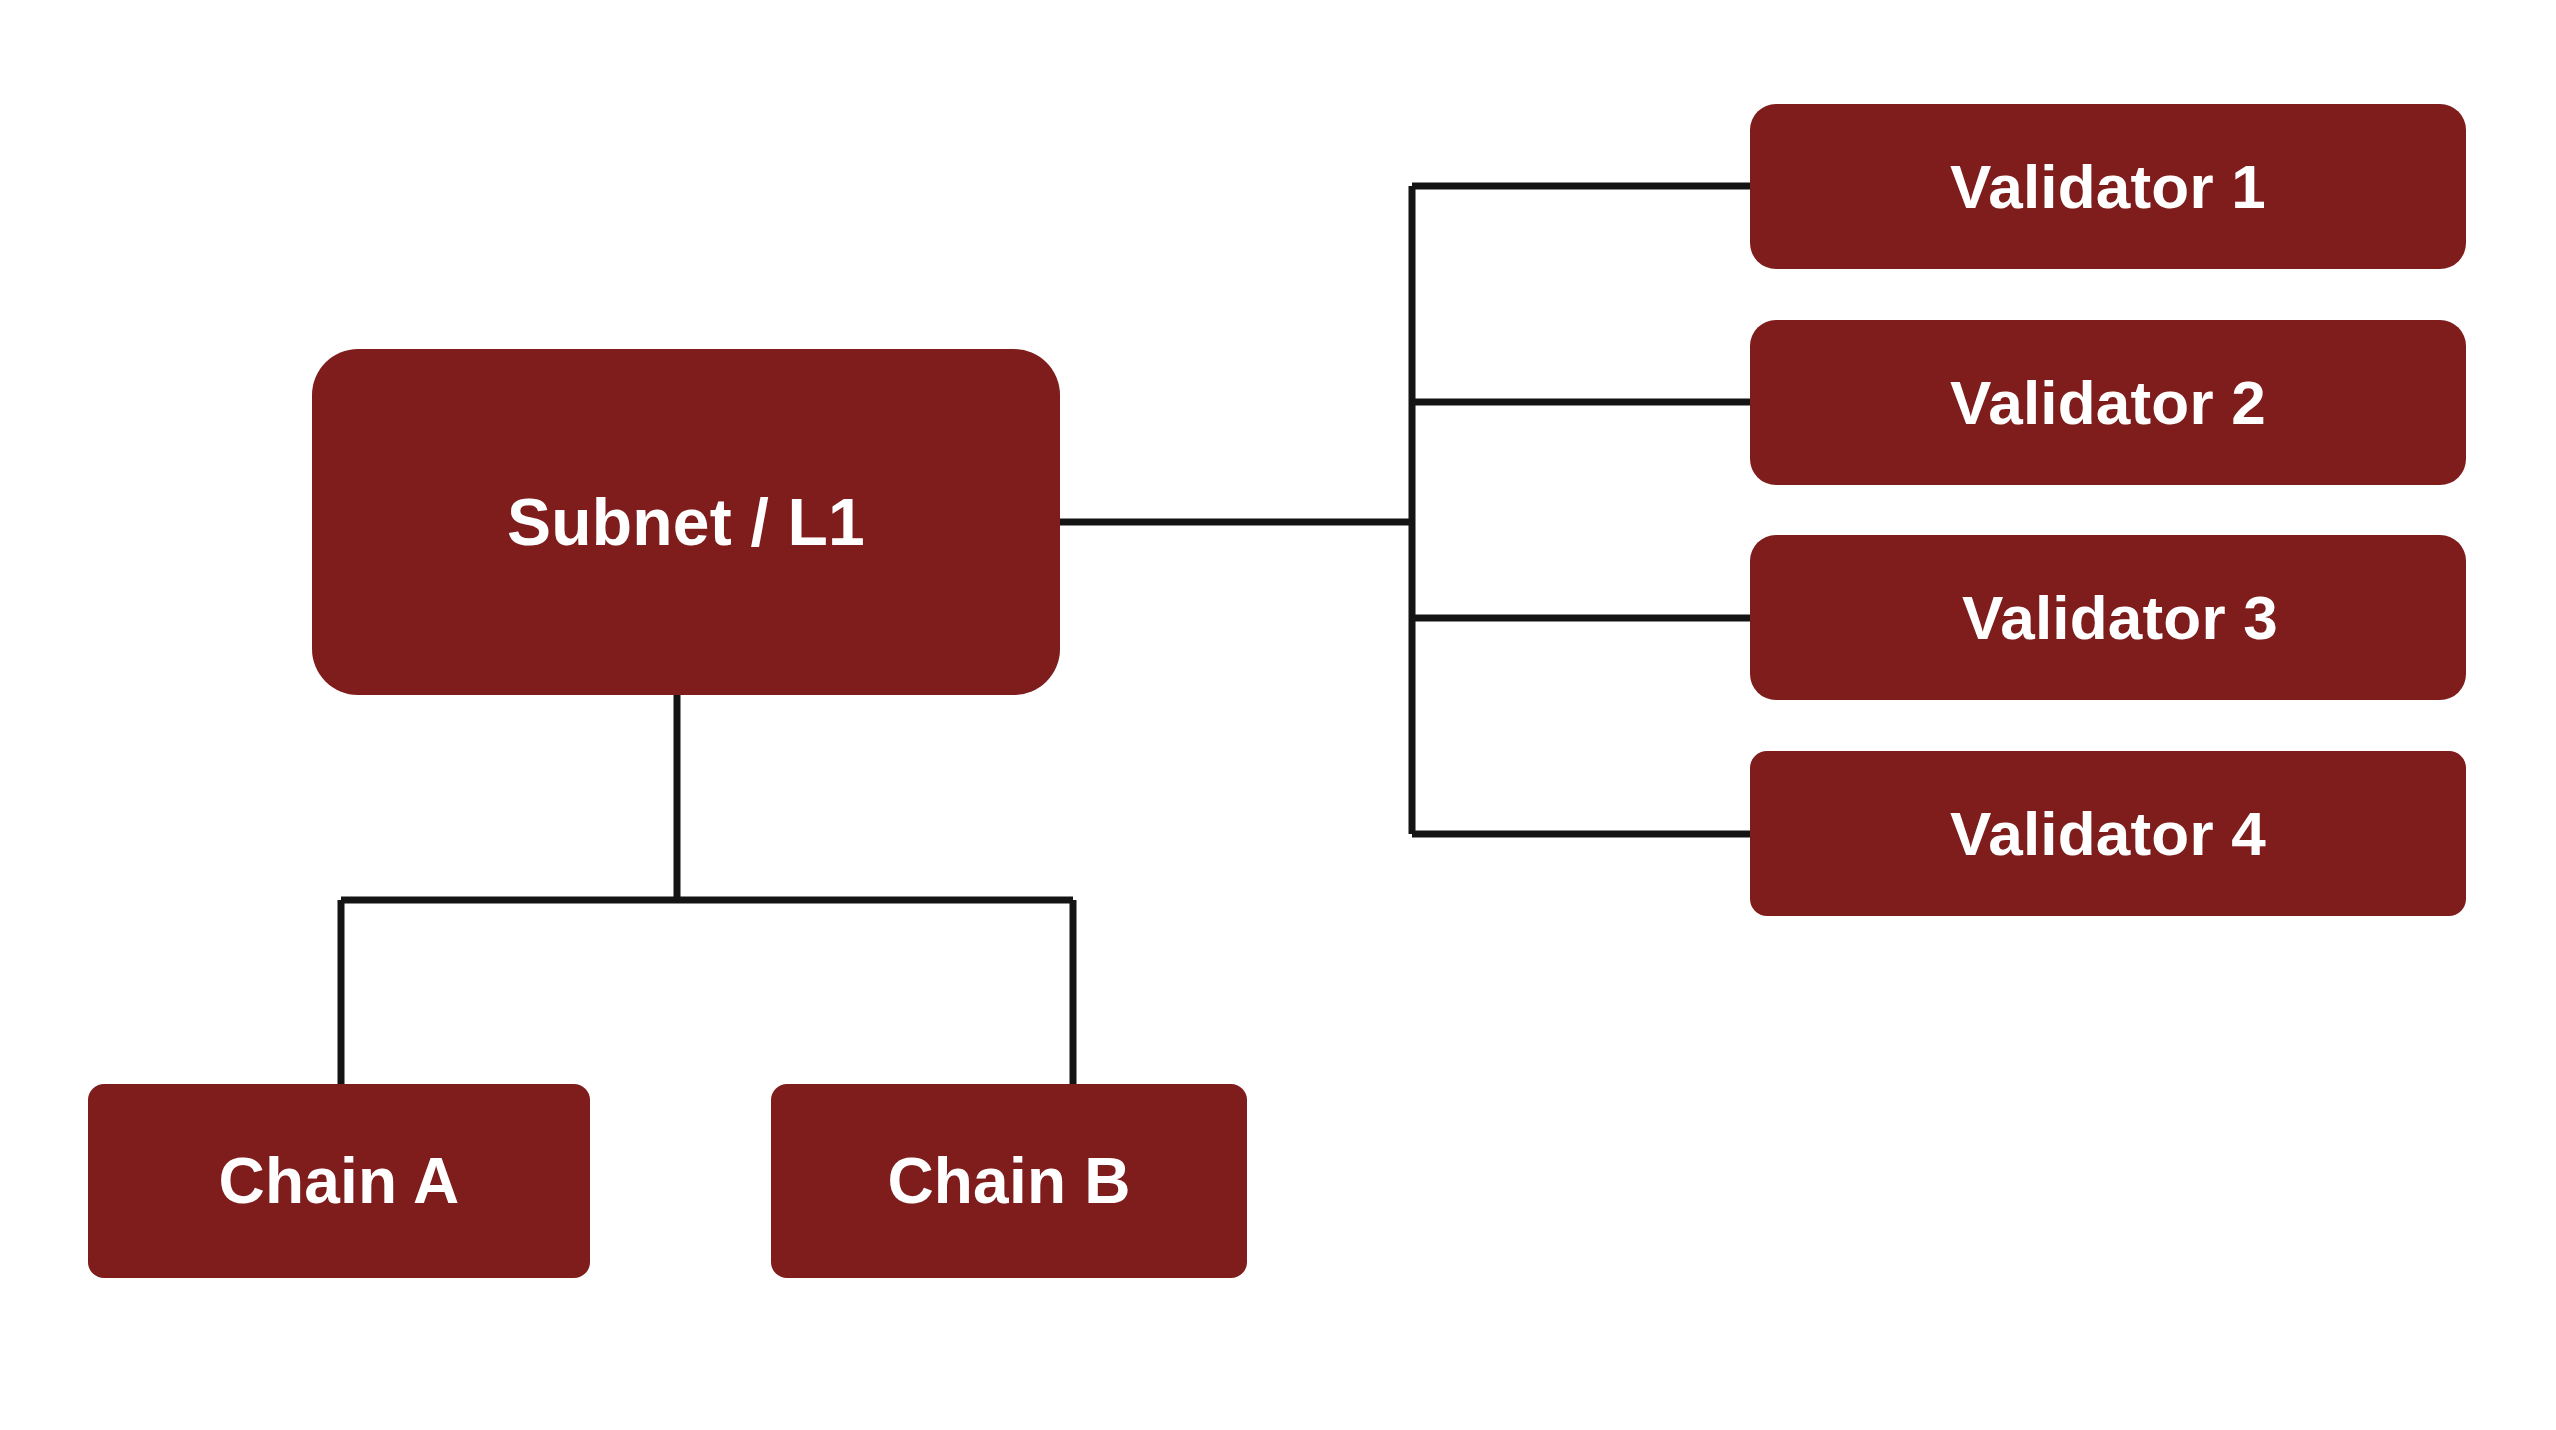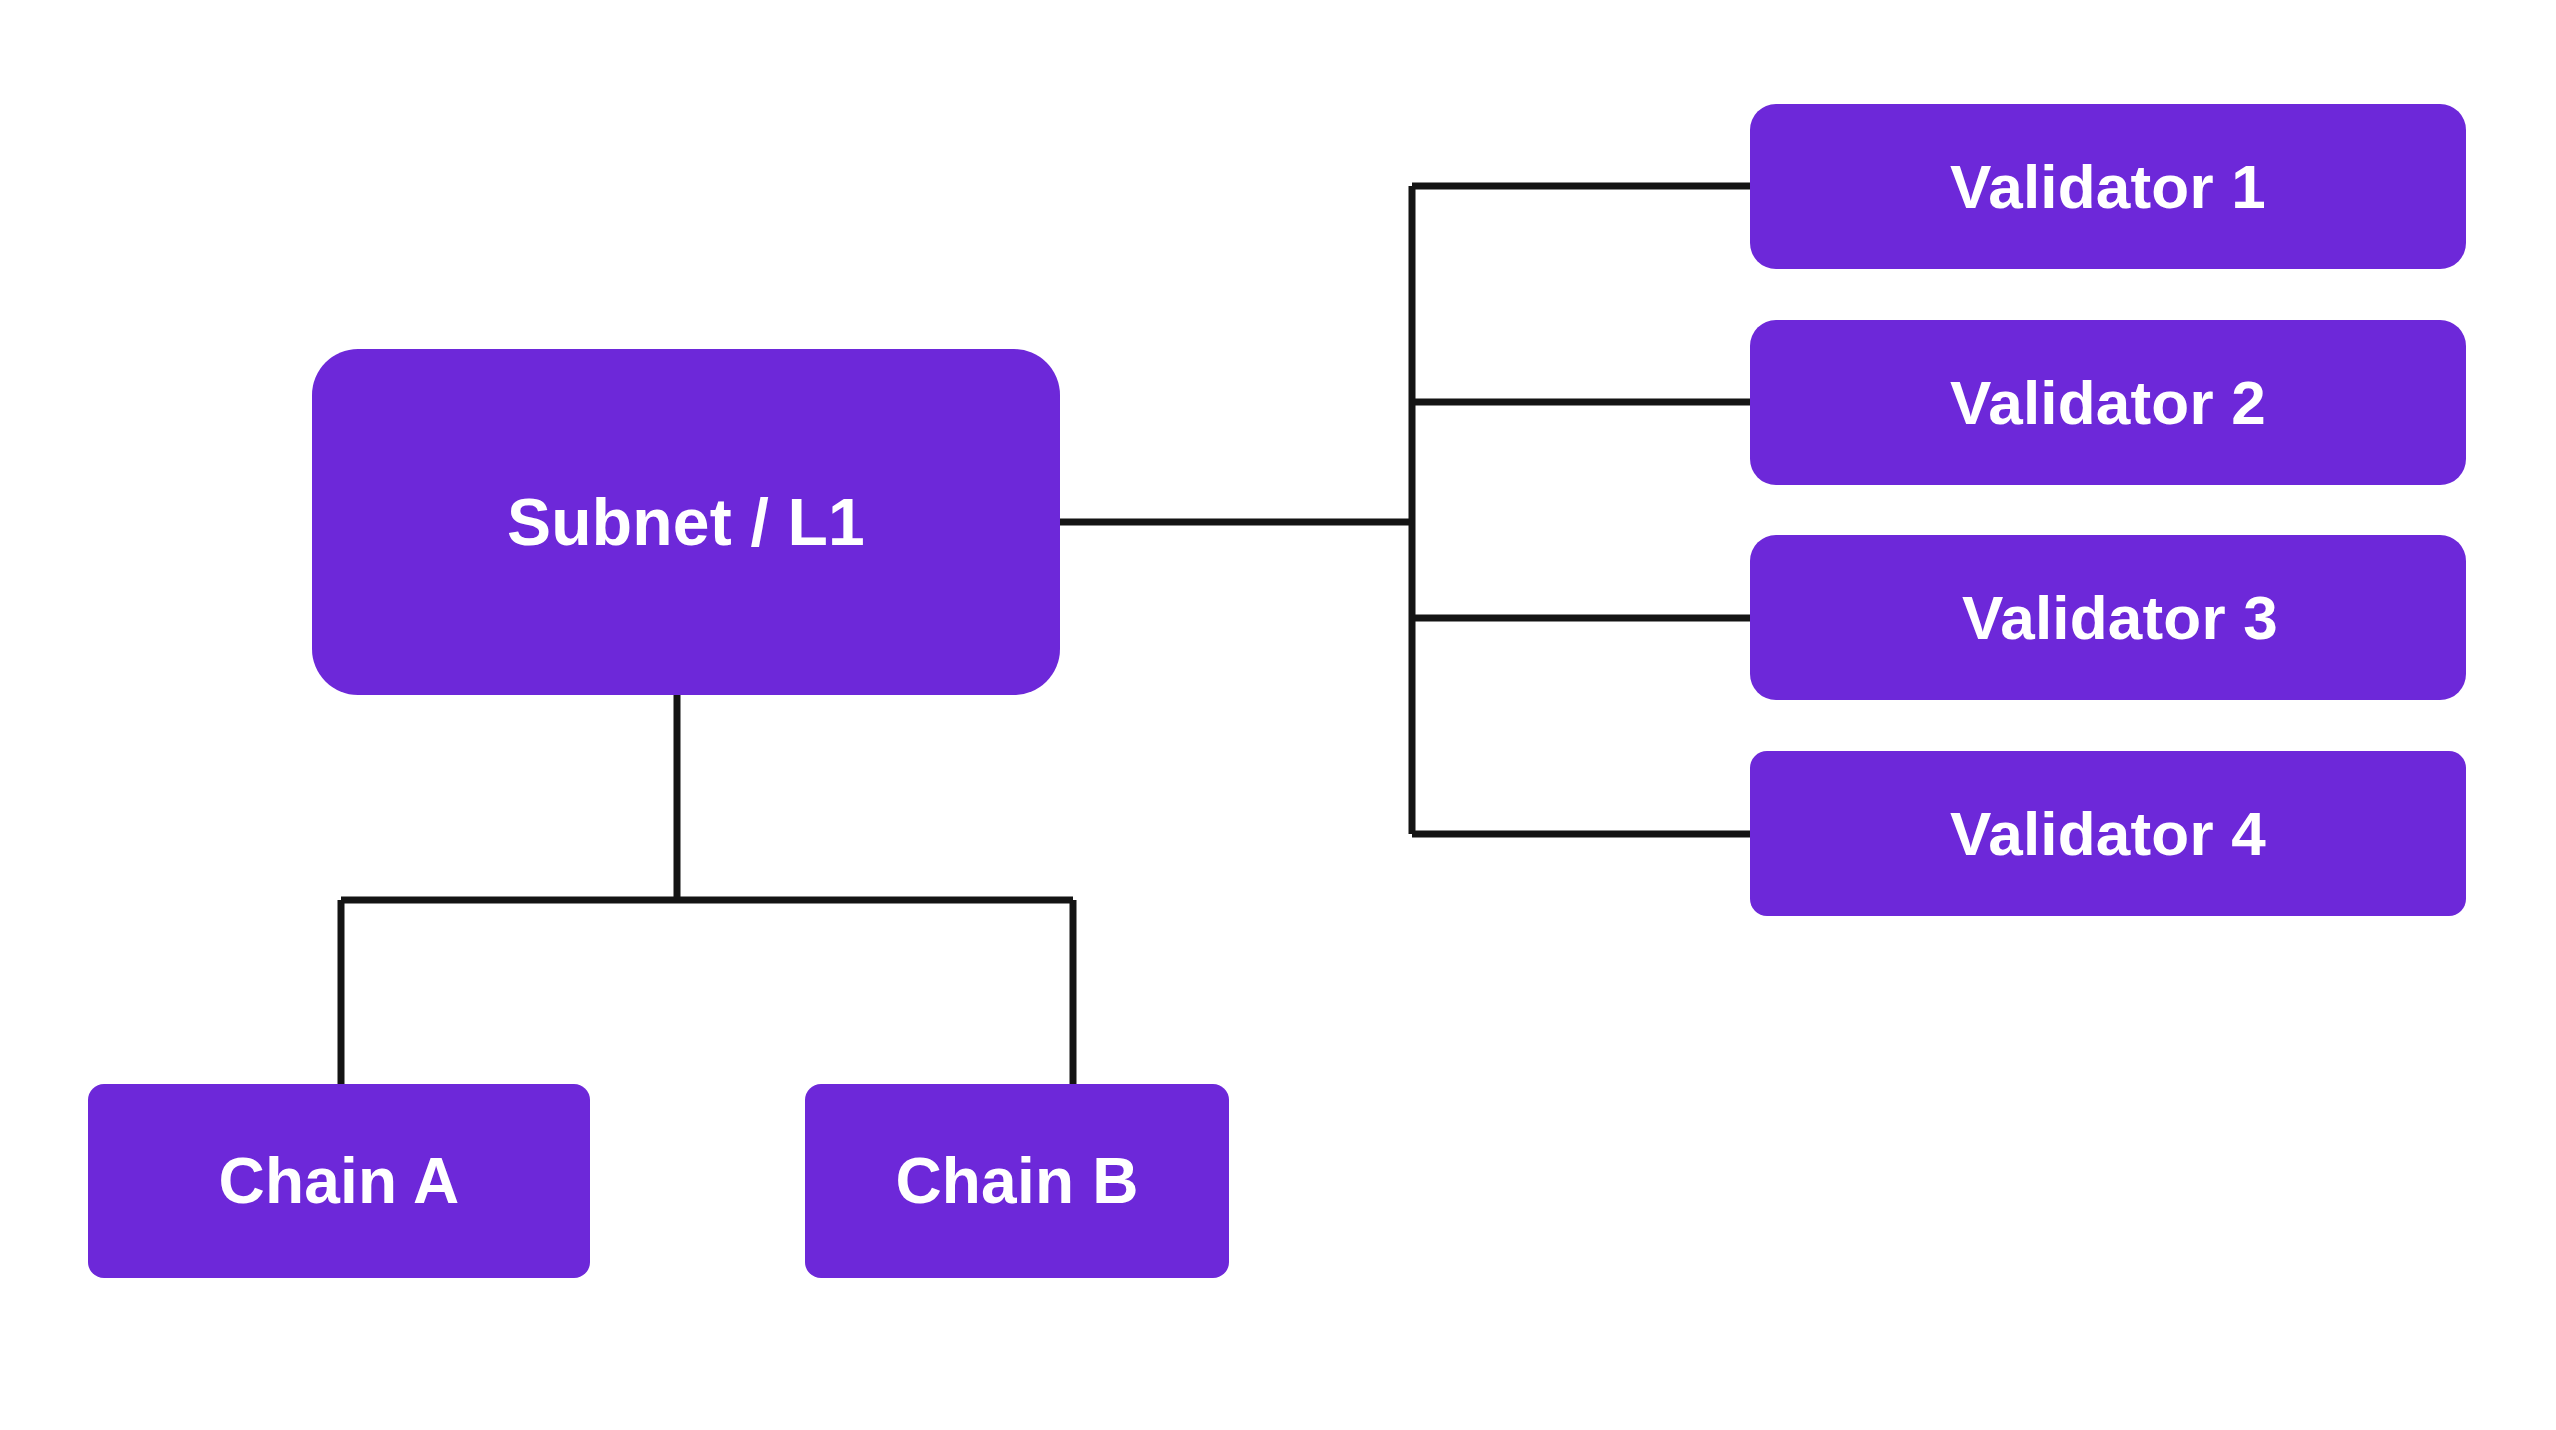--- a/index.html
+++ b/index.html
@@ -24,21 +24,21 @@
     width: 2556px;
     height: 1430px;
     pointer-events: none;
   }
   .node {
     position: absolute;
     box-sizing: border-box;
     display: flex;
     align-items: center;
     justify-content: center;
-    background: #6d28d9;
+    background: #7f1d1d;
     border-radius: 28px;
     color: #ffffff;
     font-weight: bold;
     letter-spacing: 0.2px;
     text-align: center;
     line-height: 1;
     user-select: none;
   }
   .node-label {
     display: block;
@@ -69,21 +69,21 @@
   #node-validator-4 { top: 751px; border-radius: 17px; }
 
   
   .node-chain {
     top: 1084px;
     height: 194px;
     border-radius: 16px;
     font-size: 64px;
   }
   #node-chain-a { left: 88px;  width: 502px; }
-  #node-chain-b { left: 805px; width: 424px; }
+  #node-chain-b { left: 771px; width: 476px; }
 </style>
 </head>
 <body>
 
 <div id="canvas">
 
   <svg id="edge-layer" viewBox="0 0 2556 1430" xmlns="http://www.w3.org/2000/svg">
     <g fill="none" stroke="#141414" stroke-width="7" stroke-linecap="butt">
 
       <path d="M 1053 522 L 1412 522"></path>

